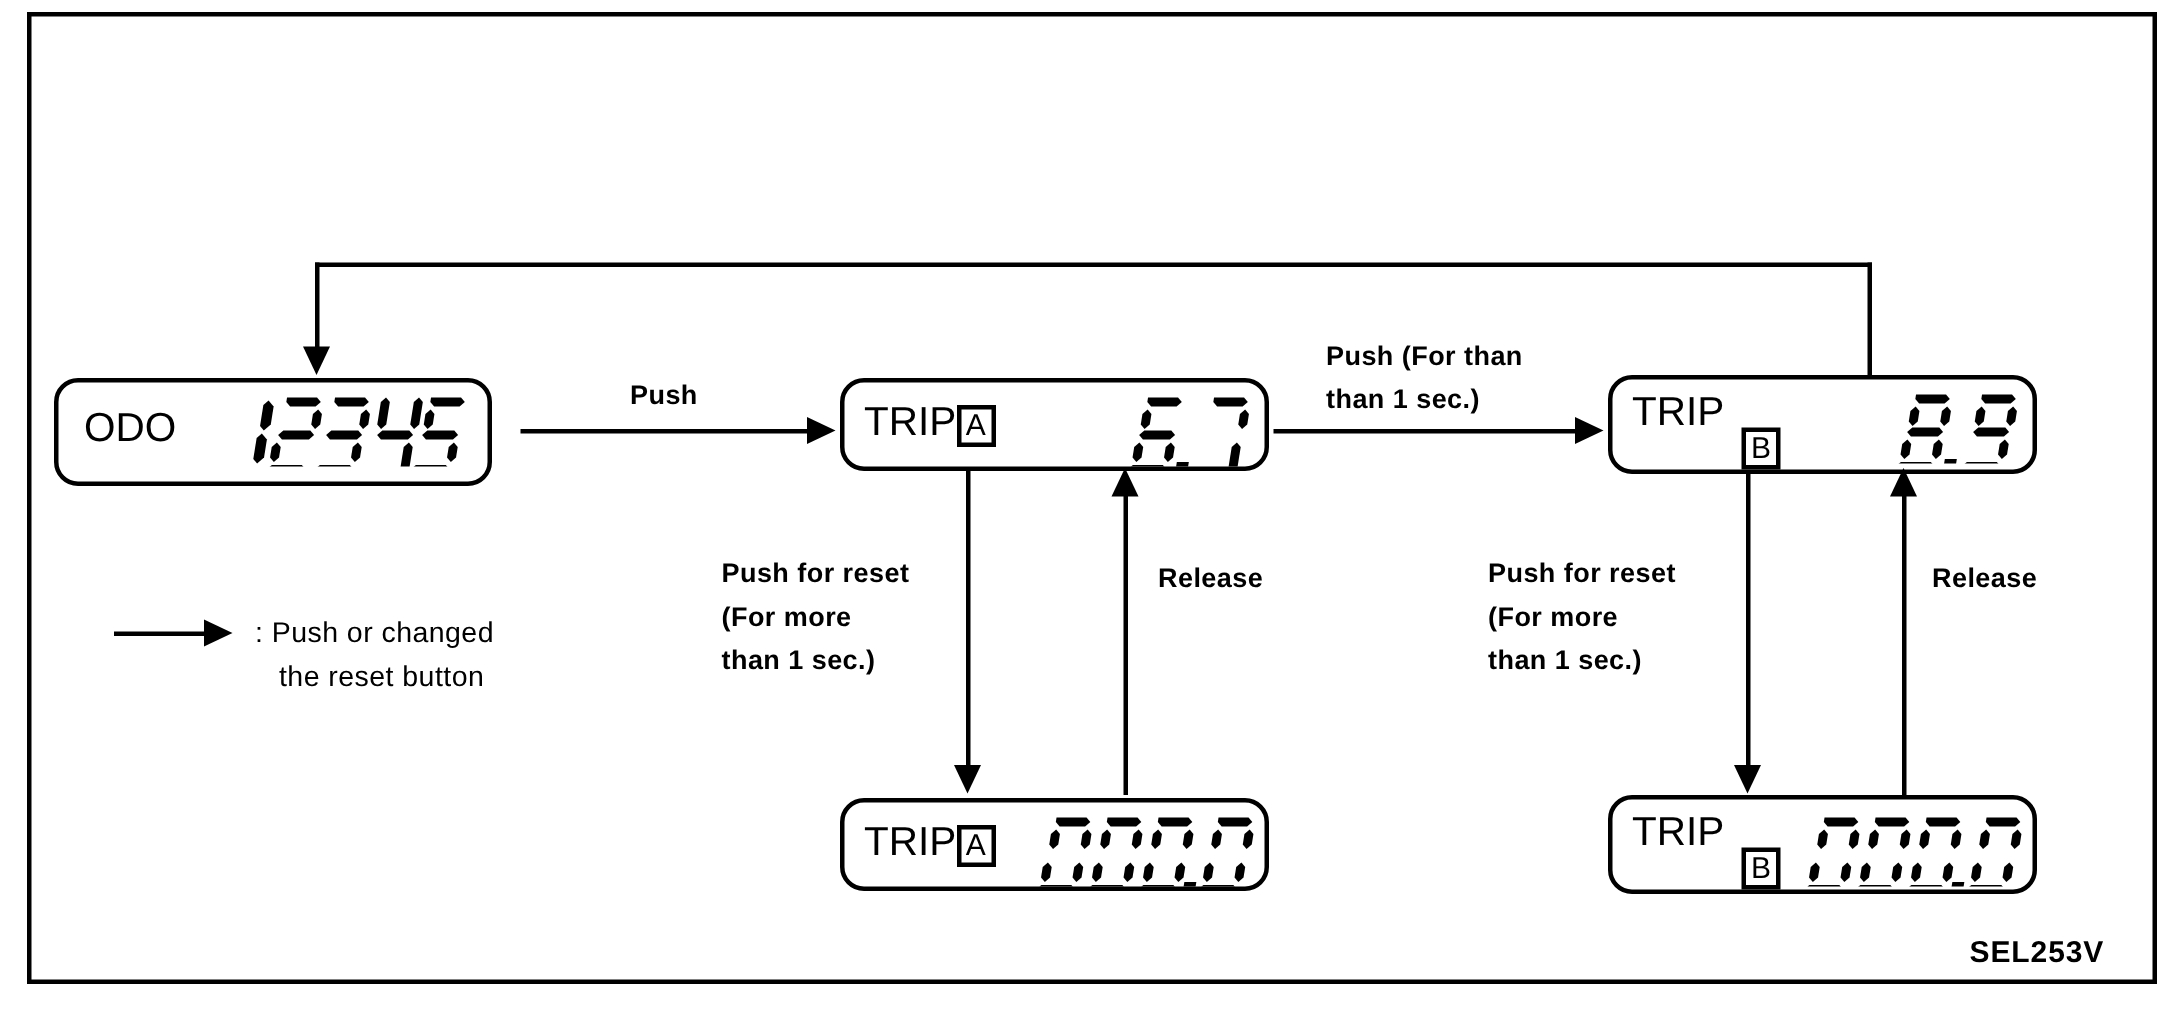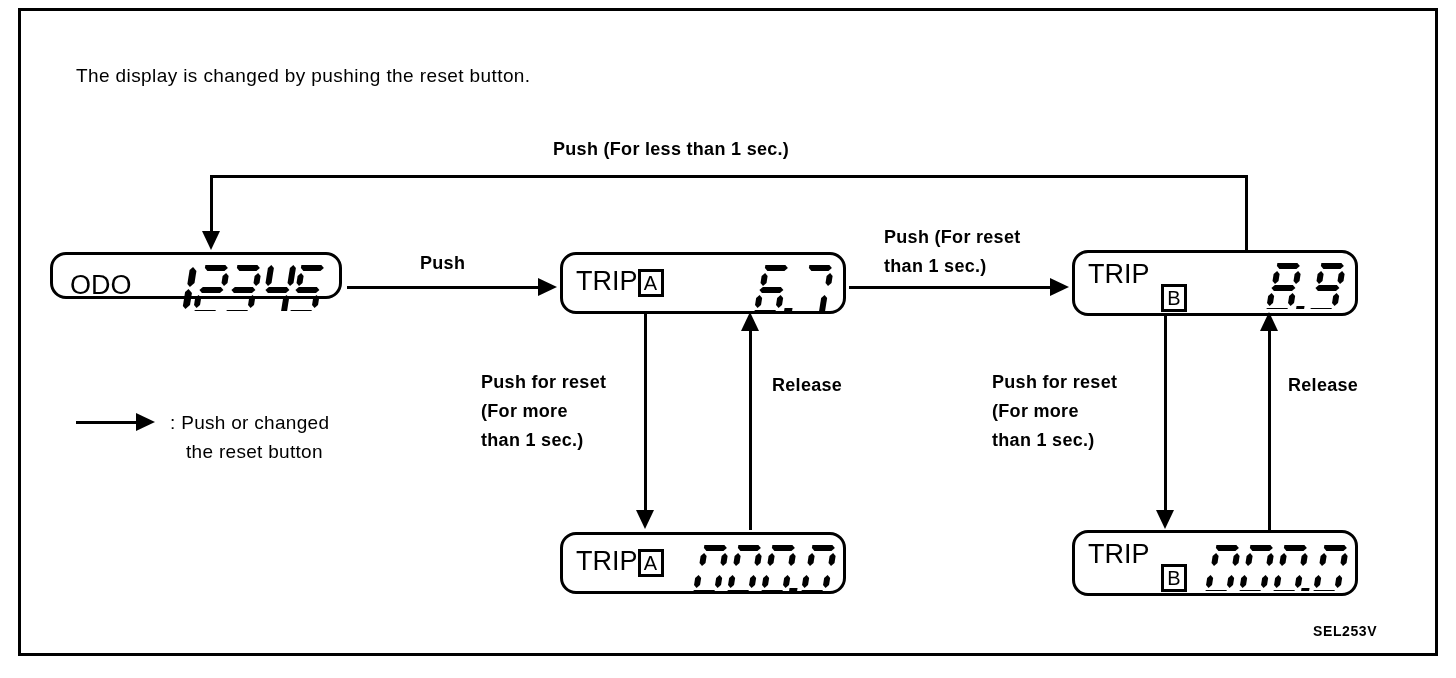--- a/index.html
+++ b/index.html
@@ -5,21 +5,21 @@
   html,body{margin:0;padding:0;background:#ffffff;}
   body{width:1456px;height:678px;font-family:"Liberation Sans",sans-serif;color:#000;}
   #stage{position:relative;width:1456px;height:678px;overflow:hidden;background:#fff;}
 
   .frame{position:absolute;left:18px;top:8px;width:1420px;height:648px;border:3px solid #000;box-sizing:border-box;}
 
   .txt{position:absolute;white-space:pre;color:#000;line-height:1.30;}
   .t-intro{font-size:19px;letter-spacing:.4px;}
   .t-lab{font-size:18px;letter-spacing:.3px;font-weight:600;}
   .t-legend{font-size:19px;letter-spacing:.3px;}
-  .t-id{font-size:14px;letter-spacing:.6px;font-weight:600;}
+  .t-id{font-size:20px;letter-spacing:.6px;font-weight:600;}
 
   
   .lcd{position:absolute;border:3px solid #000;border-radius:16px;box-sizing:border-box;background:#fff;}
   .lcd .label{position:absolute;font-size:27px;letter-spacing:0px;line-height:1;color:#000;}
   .boxed{display:inline-block;border:3px solid #000;box-sizing:border-box;
          font-size:20px;line-height:22px;width:26px;height:28px;text-align:center;
          vertical-align:baseline;}
   .digits{position:absolute;}
 
   
@@ -31,32 +31,30 @@
   .ah-d{border-left:9px solid transparent;border-right:9px solid transparent;border-top:19px solid #000;}
   .ah-u{border-left:9px solid transparent;border-right:9px solid transparent;border-bottom:19px solid #000;}
 </style>
 </head>
 <body>
 
 <div id="stage">
 
   <div class="frame"></div>
 
-  <div class="txt t-intro" style="left:76px;top:64px;">The display is changed by pushing the reset button.</div>
-
-  <div class="txt t-lab" style="left:553px;top:138px;">Push (For less than 1 sec.)</div>
+
 
   <div class="ln hln" style="left:210px;top:175px;width:1038px;"></div>
 
   <div class="ln vln" style="left:1245px;top:175px;height:75px;"></div>
 
   <div class="ln vln" style="left:210px;top:175px;height:58px;"></div>
   <div class="ah ah-d" style="left:202px;top:231px;"></div>
 
-  <div class="lcd" style="left:50px;top:252px;width:292px;height:47px;">
+  <div class="lcd" style="left:36px;top:252px;width:292px;height:72px;">
     <div class="label" style="left:17px;top:17px;">ODO</div>
     <div class="digits" style="left:105px;top:6px;">
       <svg width="172" height="50" viewBox="0 0 172 50" aria-hidden="true">
         <g fill="#000" transform="skewX(-9)">
 
           <g transform="translate(14,4)">
             <polygon points="22,2 26,6 26,18 22,22 19,19 19,5"></polygon>
             <polygon points="21,24 25,28 25,40 21,44 18,41 18,27"></polygon>
           </g>
 
@@ -176,21 +174,21 @@
             <polygon points="26,8 29,11 29,18 26,21 23,18 23,11"></polygon>
             <polygon points="3,30 6,33 6,40 3,43 0,40 0,33"></polygon>
             <polygon points="24,30 27,33 27,40 24,43 21,40 21,33"></polygon>
             <polygon points="1,45 21,45 24,48 21,51 1,51 -2,48"></polygon>
           </g>
         </g>
       </svg>
     </div>
   </div>
 
-  <div class="txt t-lab" style="left:884px;top:226px;">Push (For reset</div>
+  <div class="txt t-lab" style="left:884px;top:226px;">Push (For than</div>
   <div class="txt t-lab" style="left:884px;top:255px;">than 1 sec.)</div>
   <div class="ln hln" style="left:849px;top:286px;width:202px;"></div>
   <div class="ah ah-r" style="left:1050px;top:278px;"></div>
 
   <div class="lcd" style="left:1072px;top:250px;width:286px;height:66px;">
     <div class="label" style="left:13px;top:8px;">
       <span>TRIP</span>
     </div>
     <div class="label" style="left:86px;top:30px;">
       <span class="boxed">B</span>

